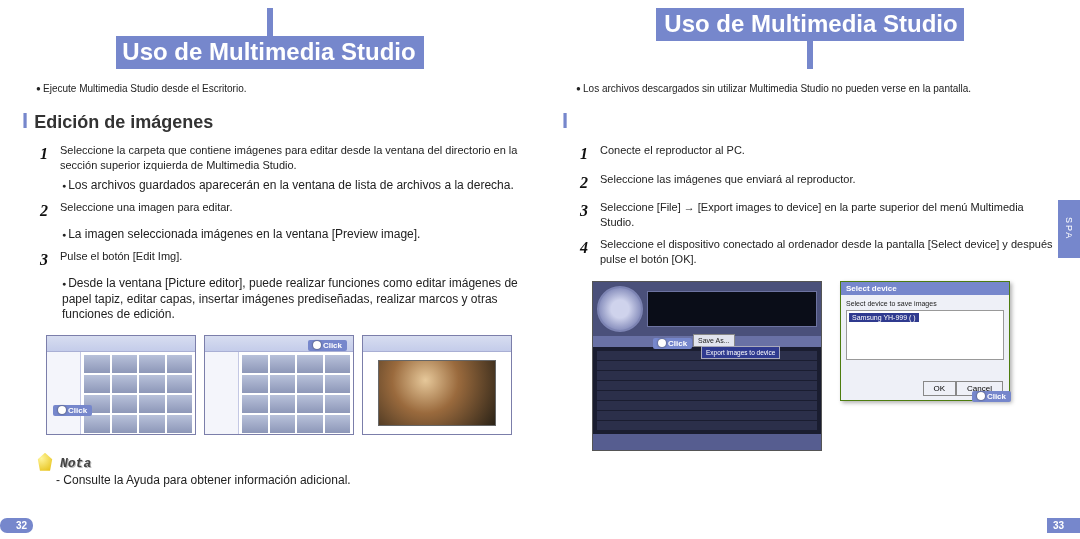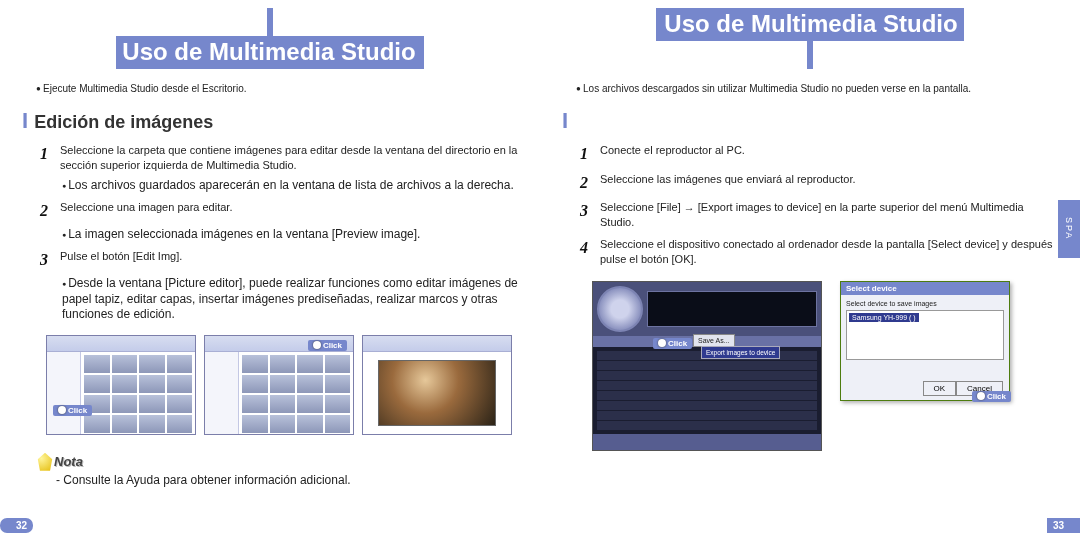--- a/index.html
+++ b/index.html
@@ -134,21 +134,21 @@
     border-radius:2px;
     display:flex; align-items:center; gap:2px;
   }
   .click-badge::before {
     content:"";
     width:8px; height:8px;
     background:#fff; border-radius:50%;
     display:inline-block;
     box-shadow:0 0 2px #333;
   }
-  .nota-row { display:flex; align-items:center; margin:6px 0 0 14px; }
+  .nota-row { display:flex; align-items:flex-end; gap:6px; margin:6px 0 0 14px;font-family:Liberation Mono, monospace; }
   .nota-icon {
     width:18px; height:18px;
     background: radial-gradient(circle at 30% 30%, #fff59a, #e2b800);
     clip-path: polygon(50% 0%, 90% 35%, 78% 100%, 22% 100%, 10% 35%);
   }
   .nota-label { font-weight:bold; font-style:italic; color:#444; text-shadow:1px 1px #bbb; font-size:13px; }
   .nota-text { font-size:12px; color:#222; margin:2px 0 0 34px; }
   .page-num {
     position:absolute;
     bottom:6px;

